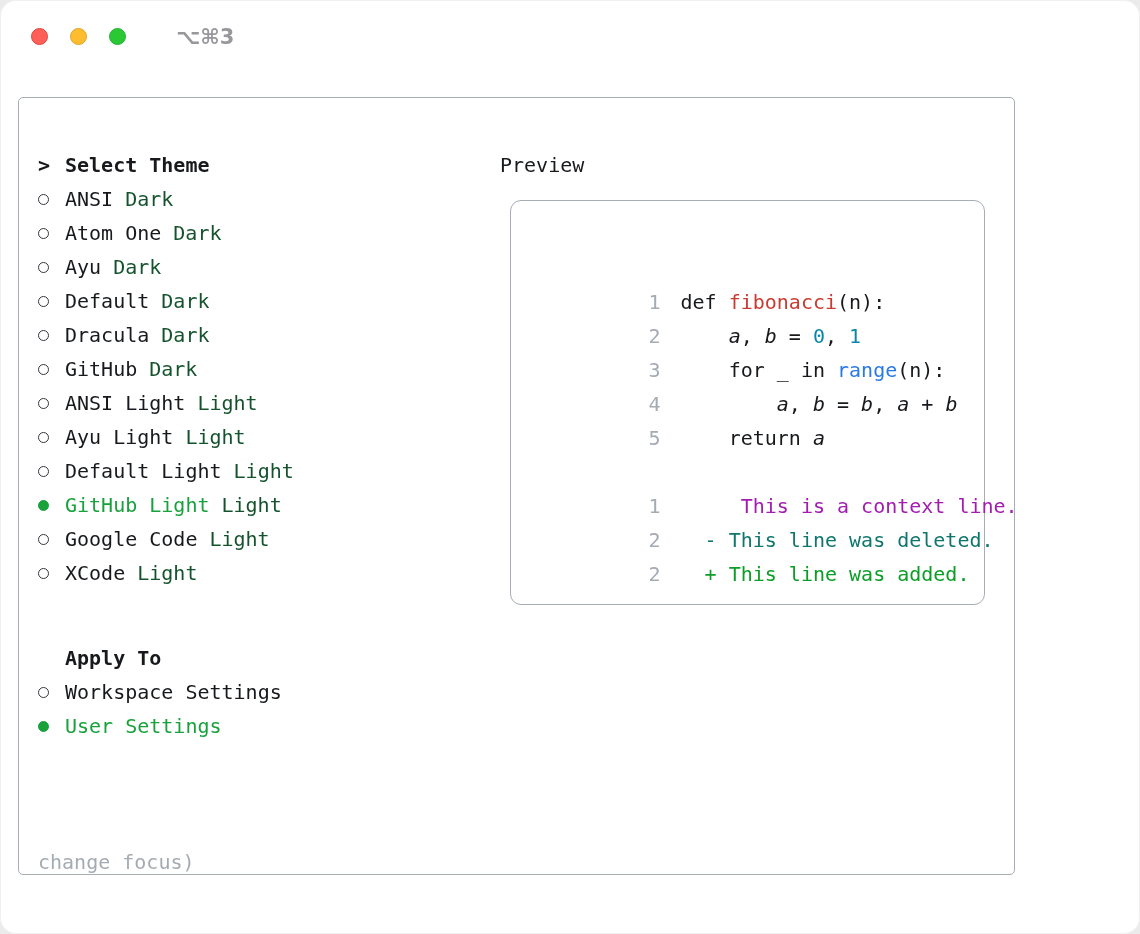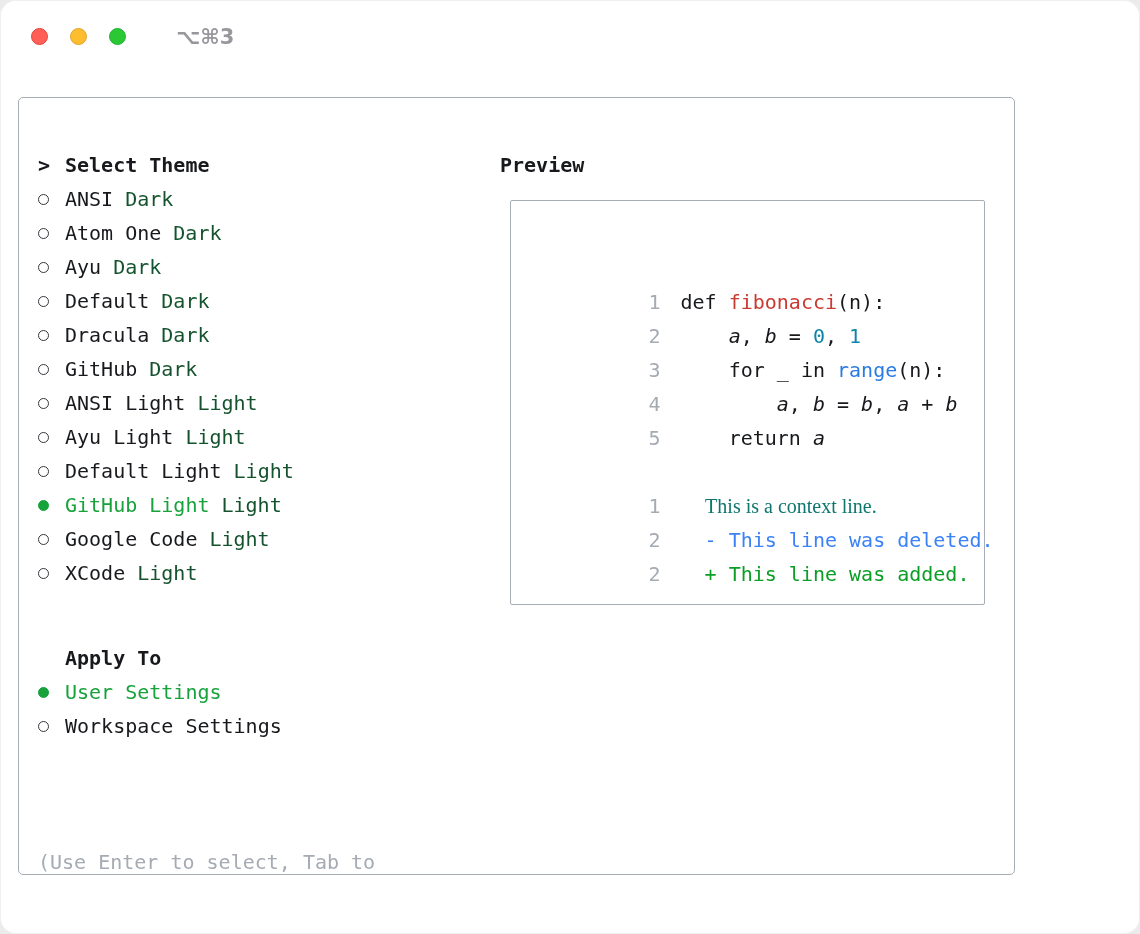--- a/index.html
+++ b/index.html
@@ -50,36 +50,36 @@
     border: 1.5px solid #33383d;
     margin-right: 16px; flex-shrink: 0;
   }
   .row.selected .radio { background: #18a23c; border-color: #18a23c; }
   .row.selected .tname, .row.selected .olabel { color: #18a23c; }
   .tname { margin-right: 12px; }
   .tvariant { color: #14532d; }
   .apply-header { margin-top: 51px; margin-left: 27px; }
   .help { margin-top: 34px; color: #a5abb3; line-height: 34px; white-space: pre; }
   .right { flex: 1; }
-  .preview-header { height: 34px; line-height: 34px; font-weight: bold; }
+  .preview-header { height: 34px; line-height: 34px; font-weight: normal; }
   .preview-box {
     margin-top: 18px; margin-left: 10px;
     width: 475px; height: 405px;
     border: 1px solid #a6adb5;
-    border-radius: 2px;
+    border-radius: 11px;
     padding: 50px 10px 0 17px;
   }
   .cl { height: 34px; line-height: 34px; white-space: pre; }
   .ln { display: inline-block; min-width: 12px; margin-right: 20px; color: #a5abb3; }
   .seg.function { color: #c93a31; }
   .seg.variable { font-style: italic; }
   .seg.number   { color: #0a85a8; }
   .seg.builtin  { color: #2a7ae4; }
-  .seg.context  { color: #0f766e; font-family: Liberation Serif, serif; }
-  .seg.deleted  { color: #3b82f6; }
+  .seg.context  { color: #a21caf; }
+  .seg.deleted  { color: #0f766e; }
   .seg.added    { color: #0b9e26; }
 </style>
 </head>
 <body>
 
 <div class="window">
 
   <div class="titlebar">
     <span class="tl red"></span>
     <span class="tl yellow"></span>
@@ -153,31 +153,30 @@
       </div>
       <div class="row">
         <span class="radio"></span>
         <span class="tname">XCode</span>
         <span class="tvariant">Light</span>
       </div>
 
       <div class="row apply-header">
         <span class="hdr">Apply To</span>
       </div>
+      <div class="row">
+        <span class="radio"></span>
+        <span class="olabel">Workspace Settings</span>
+      </div>
       <div class="row selected">
         <span class="radio"></span>
         <span class="olabel">User Settings</span>
       </div>
-      <div class="row">
-        <span class="radio"></span>
-        <span class="olabel">Workspace Settings</span>
-      </div>
 
       <div class="help">
-        <div>(Use Enter to select, Tab to</div>
         <div>change focus)</div>
       </div>
 
     </div>
 
     <div class="right">
       <div class="preview-header">Preview</div>
 
       <div class="preview-box">
 

